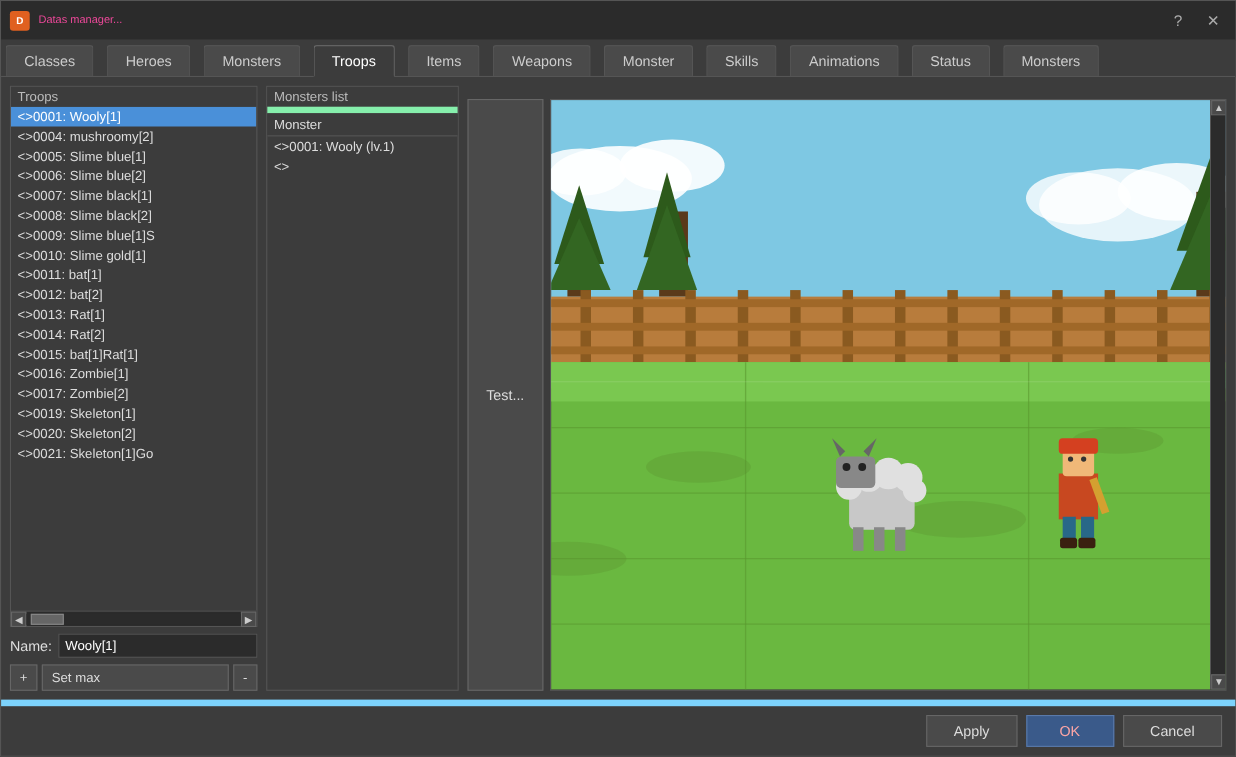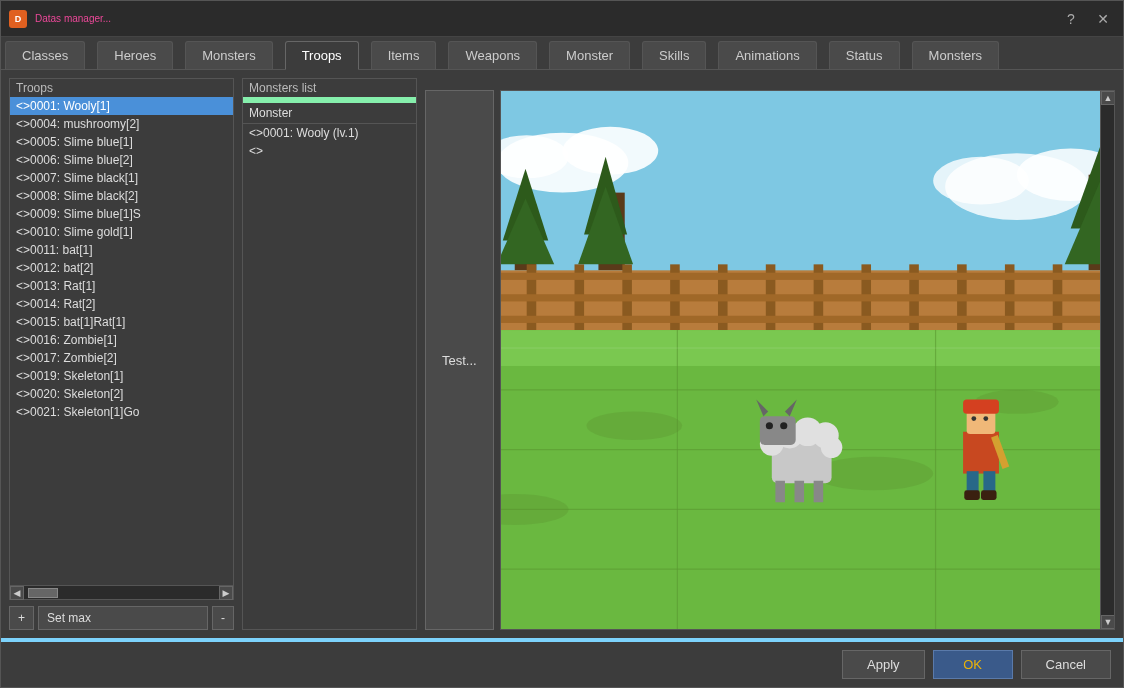--- a/index.html
+++ b/index.html
@@ -312,41 +312,41 @@
       flex: 1;
       background: #2b2b2b;
     }
 
     .footer {
       display: flex;
       justify-content: flex-end;
       align-items: center;
       padding: 8px 12px;
       gap: 8px;
-      border-top: 4px solid #7dd3fc;
+      border-top: 6px solid #7dd3fc;
       flex-shrink: 0;
     }
     .footer-btn {
       padding: 6px 24px;
       border: 1px solid #666;
       cursor: pointer;
       font-size: 13px;
       background: #4a4a4a;
       color: #ddd;
       min-width: 80px;
       text-align: center;
     }
     .footer-btn.primary {
       background: #4a4a4a;
       border-color: #666;
     }
     .footer-btn.ok-btn {
       background: #3a5a8a;
       border-color: #5a7aaa;
-      color: #eab308;
+      color: #fca5a5;
     }
   </style>
 </head>
 <body>
 
 <div class="window">
 
   <div class="titlebar">
     <div class="titlebar-icon">
       <span style="font-size:9px;font-weight:bold;">D</span>
@@ -401,20 +401,24 @@
         </div>
         <div class="scrollbar-h">
           <div class="scroll-arrow">◀</div>
           <div style="flex:1;background:#2b2b2b;height:10px;position:relative;">
             <div class="scrollbar-h-thumb"></div>
           </div>
           <div class="scroll-arrow">▶</div>
         </div>
       </div>
 
+      <div class="name-row">
+        <span class="name-label">Name:</span>
+        <input class="name-input" type="text" value="Wooly[1]" style="">
+      </div>
 
       <div class="bottom-controls">
         <button class="ctrl-btn">+</button>
         <button class="ctrl-btn set-max-btn">Set max</button>
         <button class="ctrl-btn">-</button>
       </div>
     </div>
 
     <div class="middle-panel">
       <div class="monsters-group">

